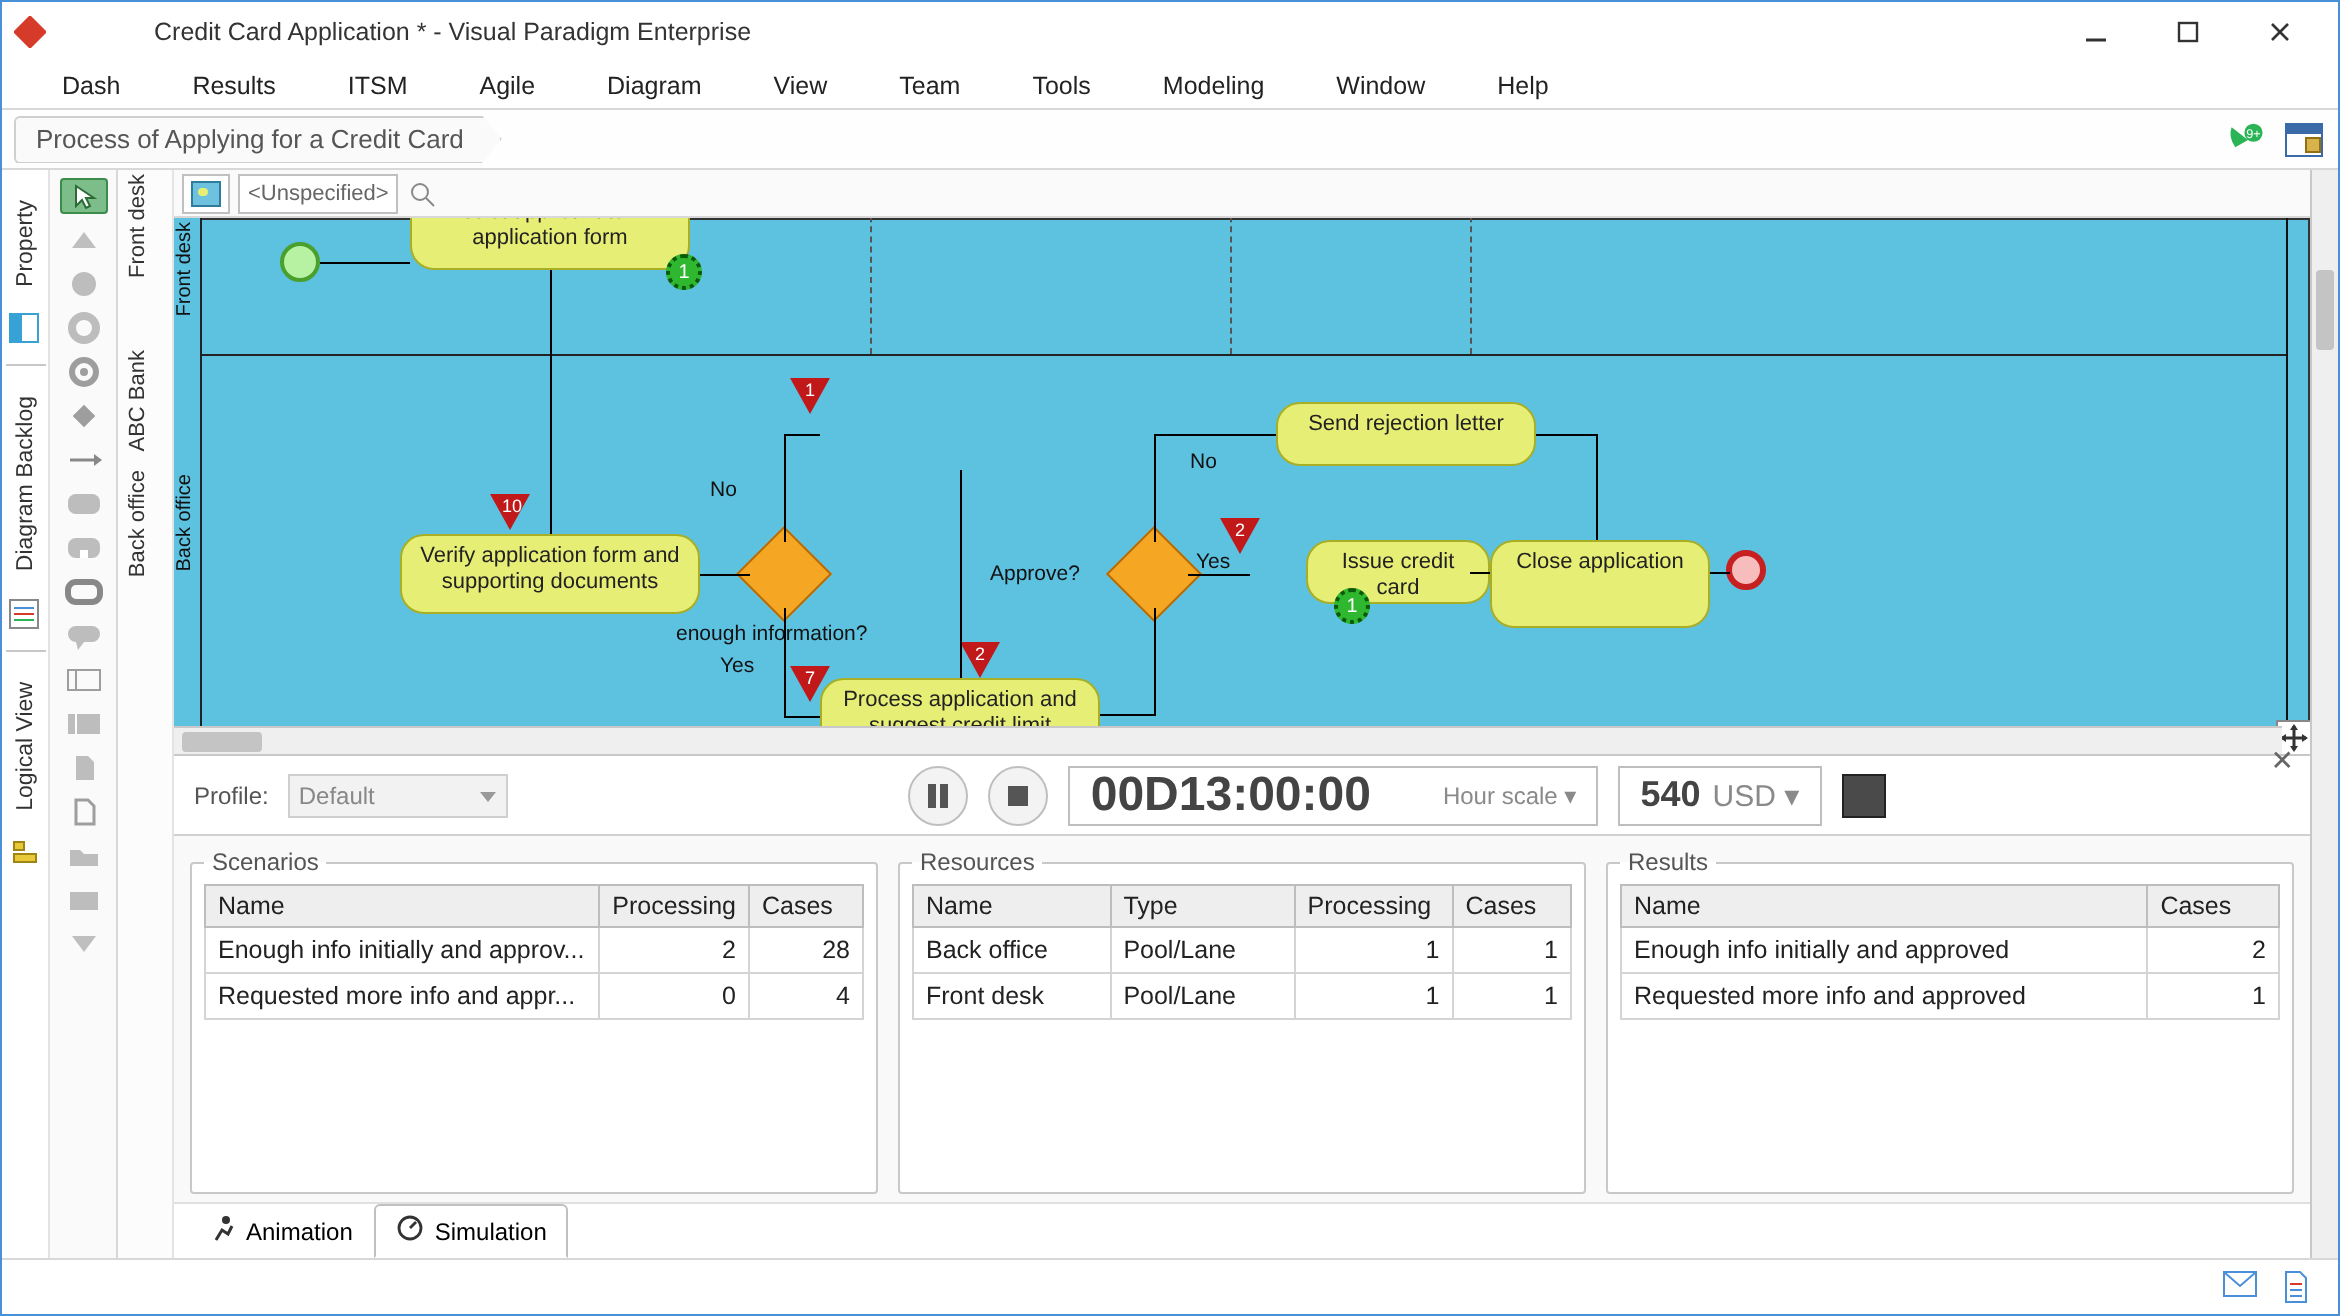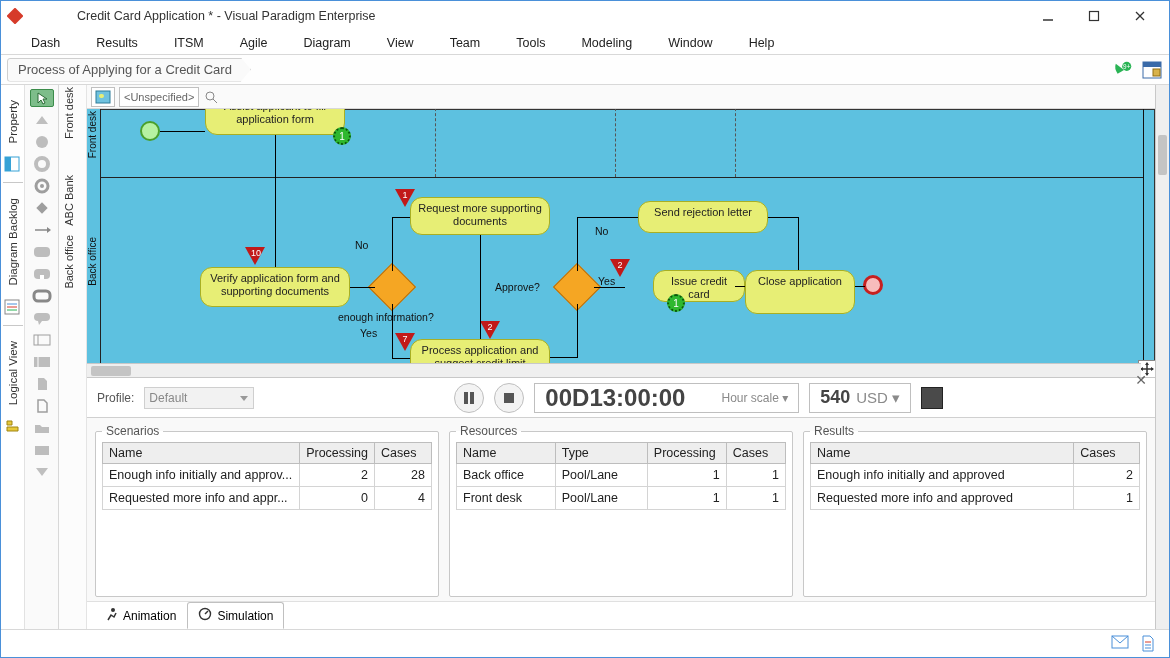--- a/index.html
+++ b/index.html
@@ -328,23 +328,20 @@
                 </div>
                 <div class="badge-red" style="left:160px; top:140px;">
                     <span>10</span>
                   </div>
 
                 <div class="gateway" style="left:290px; top:163px;"></div>
                 <span class="canvas-label" style="left:253px; top:204px;">enough information?</span>
                 <span class="canvas-label" style="left:270px; top:132px;">No</span>
                 <span class="canvas-label" style="left:275px; top:220px;">Yes</span>
 
-                <div class="task" style="left:325px; top:90px; width:140px; height:38px;">
-                  <span>Request more supporting documents</span>
-                </div>
                 <div class="badge-red" style="left:310px; top:82px;">
                     <span>1</span>
                   </div>
 
                 <div class="task" style="left:325px; top:232px; width:140px; height:40px;">
                   <span>Process application and suggest credit limit</span>
                 </div>
                 <div class="badge-red" style="left:395px; top:214px;">
                     <span>2</span>
                   </div>

